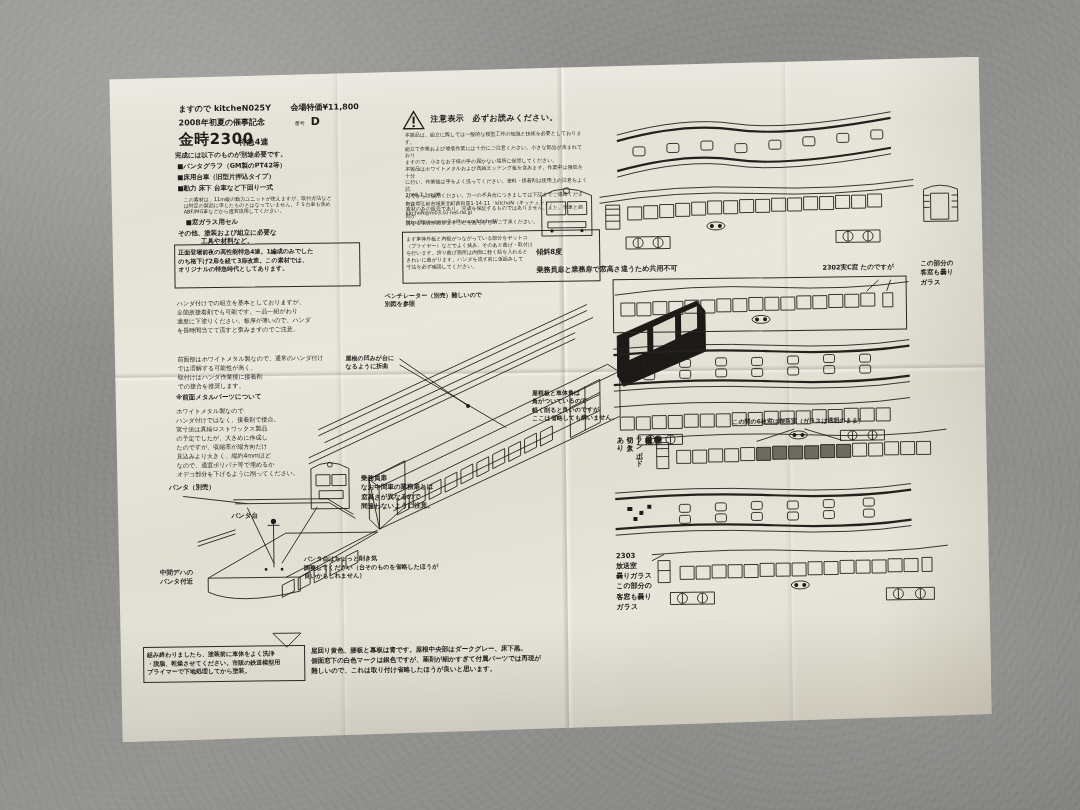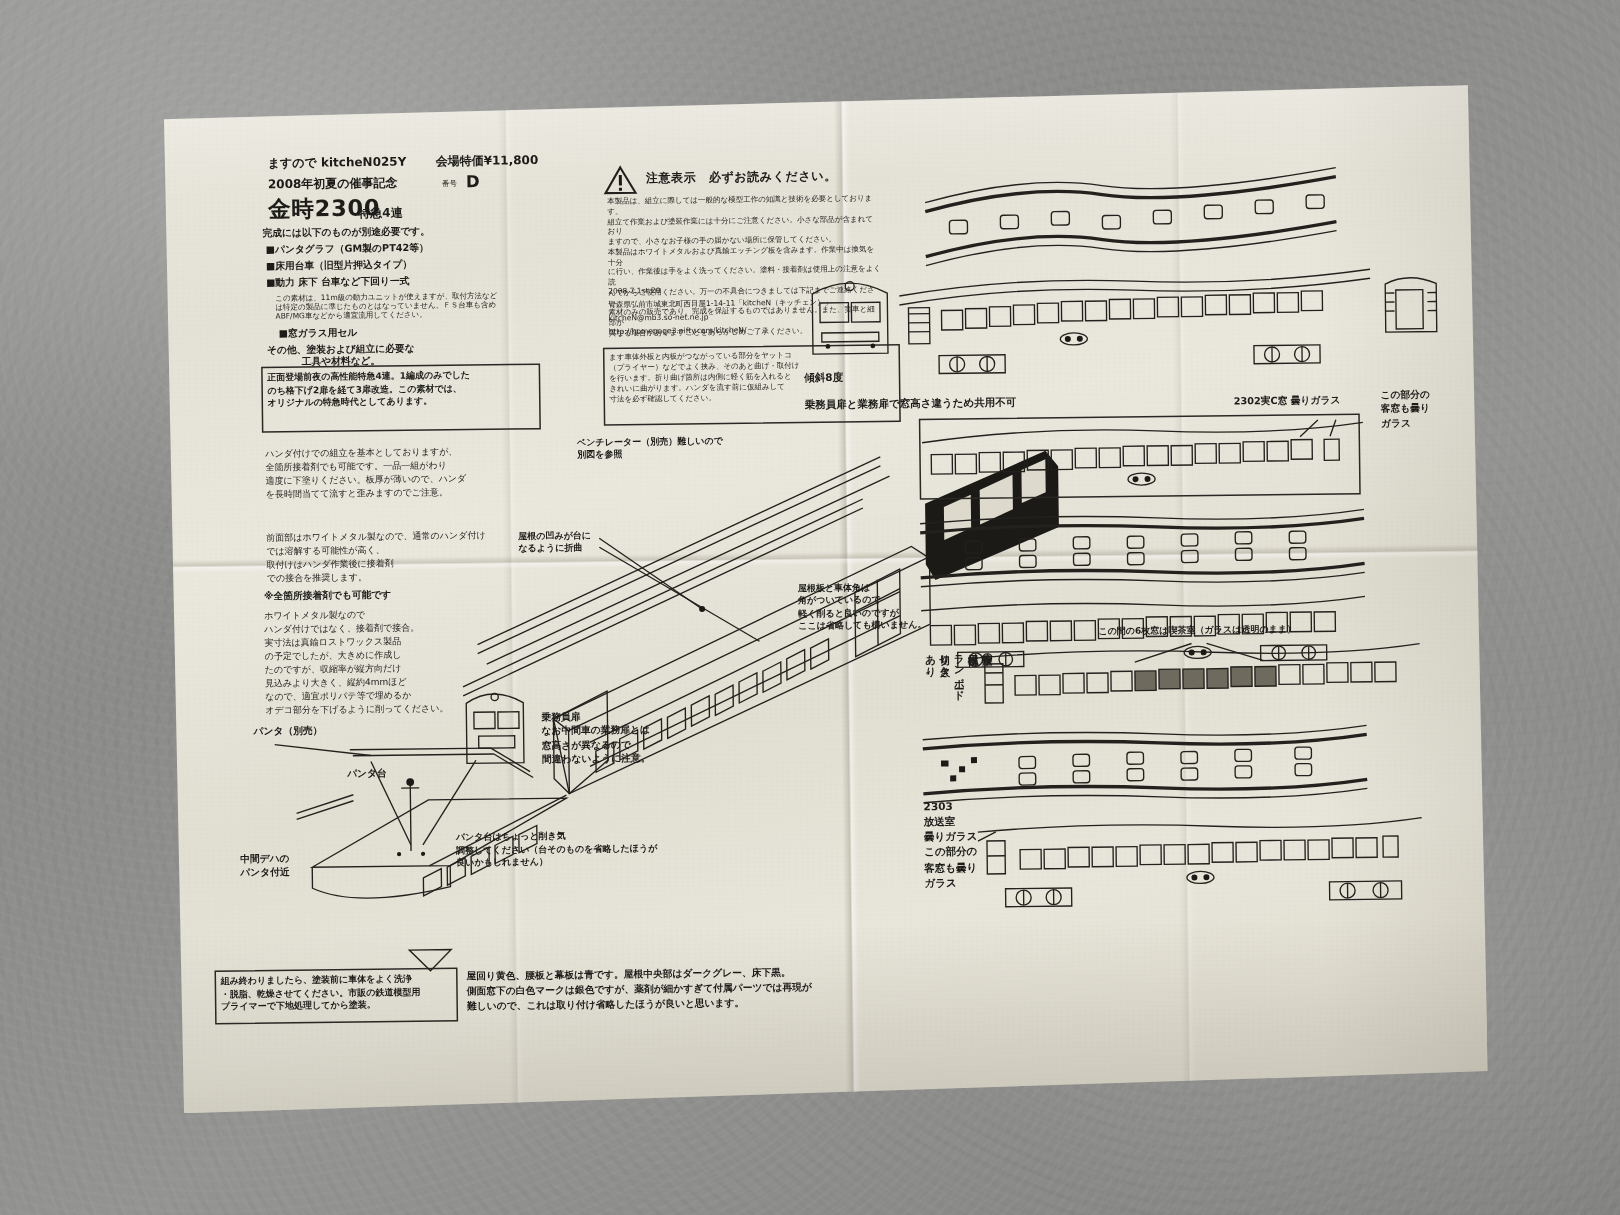--- a/index.html
+++ b/index.html
@@ -132,21 +132,21 @@
 
   <div class="tx t6" style="left:70px;top:232px;line-height:1.5">ハンダ付けでの組立を基本としておりますが、
 全箇所接着剤でも可能です。一品一組がわり
 適度に下塗りください。板厚が薄いので、ハンダ
 を長時間当てて流すと歪みますのでご注意。</div>
   <div class="tx t6" style="left:70px;top:288px;line-height:1.5">前面部はホワイトメタル製なので、通常のハンダ付け
 では溶解する可能性が高く、
 取付けはハンダ作業後に接着剤
 での接合を推奨します。</div>
 
-  <div class="tx t65 b" style="left:68px;top:328px">※全箇所接着剤でも可能です</div>
+  <div class="tx t65 b" style="left:68px;top:328px">※前面メタルパーツについて</div>
   <div class="tx t6" style="left:68px;top:340px;line-height:1.5">ホワイトメタル製なので
 ハンダ付けではなく、接着剤で接合。
 実寸法は真鍮ロストワックス製品
 の予定でしたが、大きめに作成し
 たのですが、収縮率が縦方向だけ
 見込みより大きく、縦約4mmほど
 なので、適宜ポリパテ等で埋めるか
 オデコ部分を下げるように削ってください。</div>
 
   <svg width="330" height="260" style="left:200px;top:215px">
@@ -350,21 +350,21 @@
         <rect x="218" y="16" width="14" height="13"></rect>
       <rect x="234" y="16" width="14" height="13"></rect>
         <rect x="250" y="15" width="14" height="13"></rect>
       <rect x="272" y="15" width="10" height="14"></rect>
     </g>
     <ellipse cx="150" cy="40" rx="9" ry="4" class="ln thin"></ellipse>
     <circle cx="146" cy="40" r="2" class="blk"></circle>
       <circle cx="154" cy="40" r="2" class="blk"></circle>
     <path d="M256 13 L268 2 M276 13 L280 2" class="ln thin"></path>
   </svg>
-  <div class="tx t65 b" style="left:716px;top:206px">2302実C窓 曇りガラス</div>
+  <div class="tx t65 b" style="left:716px;top:206px">2302実C窓 たのですが</div>
   <div class="tx t65 b" style="left:814px;top:202px;line-height:1.45">この部分の
 客窓も曇り
 ガラス</div>
 
   <svg width="300" height="56" style="left:504px;top:280px">
     <path d="M2 8 Q80 2 160 6 T298 2" class="ln thin"></path>
     <path d="M2 14 Q80 8 160 12 T298 8" class="ln thk"></path>
     <path d="M2 44 Q80 38 160 42 T298 38" class="ln thk"></path>
     <path d="M2 50 Q80 44 160 48 T298 44" class="ln thin"></path>
     <g class="win">
@@ -476,21 +476,21 @@
         <rect x="250" y="27" width="11" height="8" rx="2"></rect>
     </g>
     <g class="blk">
       <rect x="14" y="22" width="5" height="4"></rect>
         <rect x="26" y="26" width="4" height="4"></rect>
       <rect x="20" y="32" width="4" height="4"></rect>
         <rect x="34" y="20" width="4" height="4"></rect>
     </g>
   </svg>
 
-  <div class="tx t7 b" style="left:506px;top:472px;line-height:1.45">2303
+  <div class="tx t7 b" style="left:506px;top:490px;line-height:1.45">2303
 放送室
 曇りガラス
 この部分の
 客窓も曇り
 ガラス</div>
   <svg width="300" height="62" style="left:540px;top:486px">
     <path d="M2 8 Q80 2 160 6 T298 2" class="ln thin"></path>
     <rect x="8" y="14" width="12" height="22" class="win"></rect>
     <path d="M8 24 h12" class="ln thin"></path>
     <g class="win">

